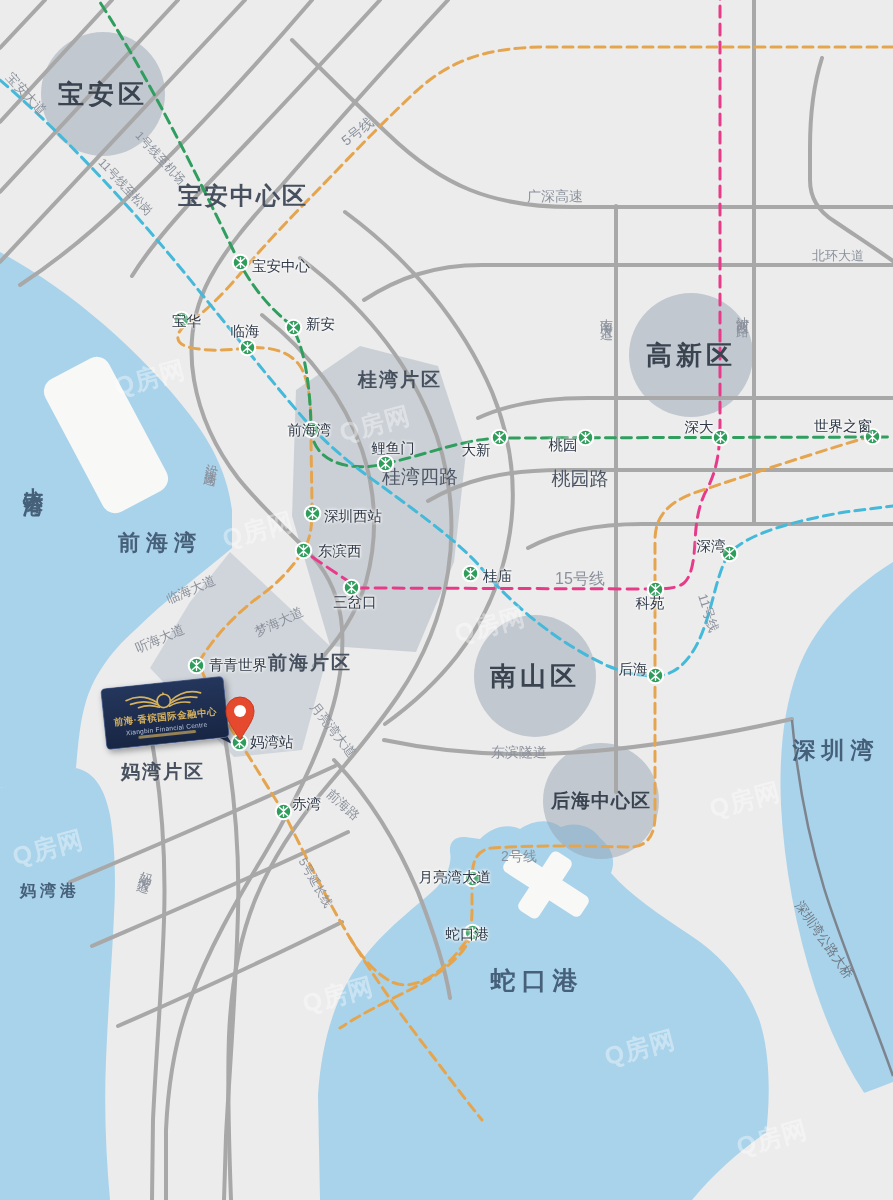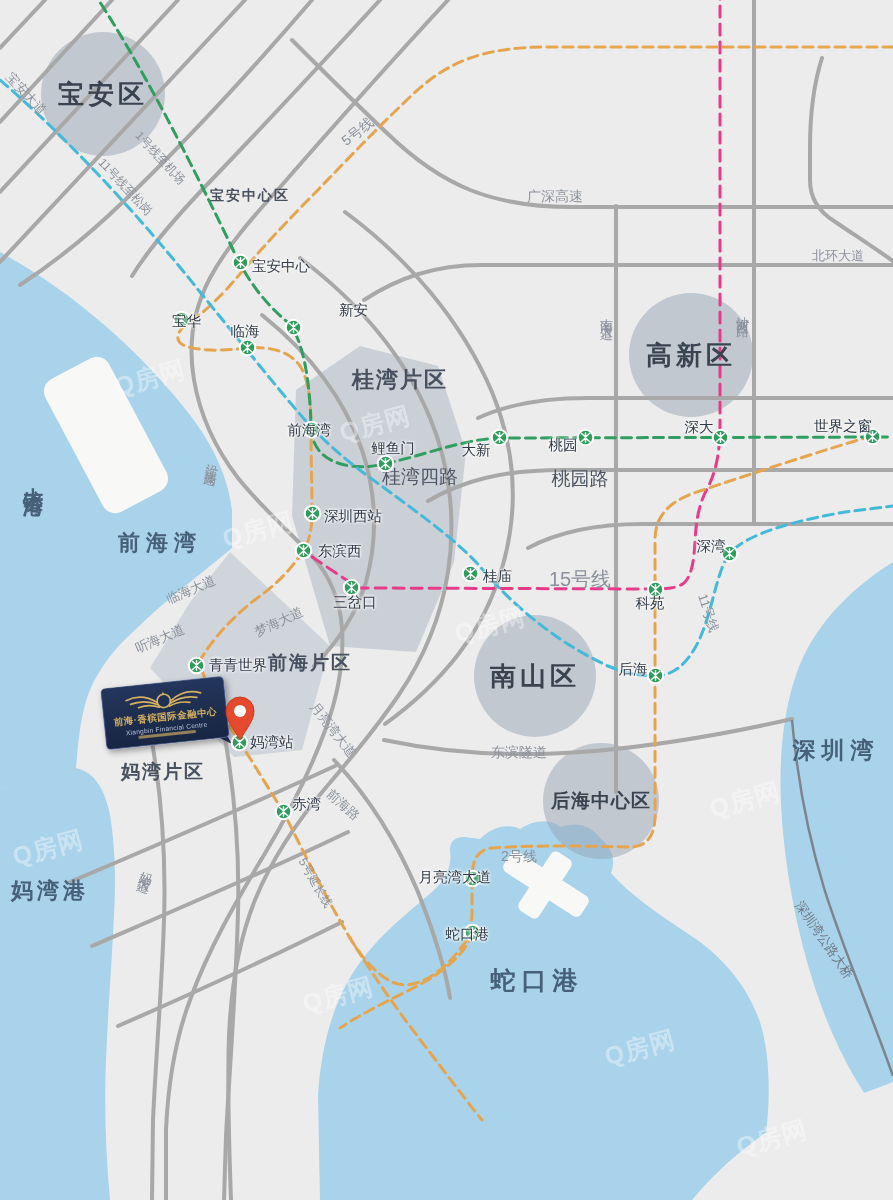--- a/index.html
+++ b/index.html
@@ -102,44 +102,44 @@
     <polygon points="196,726 232,744 208,704" fill="#22335a"></polygon>
   </svg>
 
   <div id="label-layer">
       <div class="map-label district-label" style="left: 103px; top: 94px; font-size: 26px; letter-spacing: 4px;">宝安区</div>
       <div class="map-label district-label" style="left: 691px; top: 355px; font-size: 26px; letter-spacing: 4px;">高新区</div>
       <div class="map-label district-label" style="left: 535px; top: 676px; font-size: 26px; letter-spacing: 4px;">南山区</div>
       <div class="map-label district-label" style="left: 601px; top: 801px; font-size: 19px; letter-spacing: 1px;">后海中心区</div>
       <div class="map-label water-label" style="left: 160px; top: 543px; font-size: 22px; letter-spacing: 6px;">前海湾</div>
       <div class="map-label water-label vert" style="left: 34px; top: 478px; font-size: 20px;">大铲湾港</div>
-      <div class="map-label water-label" style="left: 50px; top: 891px; font-size: 22px; letter-spacing: 4px;">妈湾港</div>
+      <div class="map-label water-label" style="left: 50px; top: 891px; font-size: 16px; letter-spacing: 4px;">妈湾港</div>
       <div class="map-label water-label" style="left: 537px; top: 980px; font-size: 25px; letter-spacing: 6px;">蛇口港</div>
       <div class="map-label water-label" style="left: 836px; top: 750px; font-size: 23px; letter-spacing: 6px;">深圳湾</div>
-      <div class="map-label area-label" style="left: 250px; top: 196px; font-size: 14px;">宝安中心区</div>
-      <div class="map-label area-label" style="left: 400px; top: 380px; font-size: 22px;">桂湾片区</div>
+      <div class="map-label area-label" style="left: 243px; top: 196px; font-size: 24px;">宝安中心区</div>
+      <div class="map-label area-label" style="left: 400px; top: 380px; font-size: 19px;">桂湾片区</div>
       <div class="map-label area-label" style="left: 310px; top: 663px; font-size: 19px;">前海片区</div>
       <div class="map-label area-label" style="left: 163px; top: 772px; font-size: 19px;">妈湾片区</div>
       <div class="map-label road-label" style="left: 26px; top: 94px; font-size: 13px; transform: translate(-50%, -50%) rotate(47deg);">宝安大道</div>
       <div class="map-label road-label" style="left: 160px; top: 158px; font-size: 12px; transform: translate(-50%, -50%) rotate(47deg);">1号线至机场</div>
       <div class="map-label road-label" style="left: 125px; top: 187px; font-size: 12px; transform: translate(-50%, -50%) rotate(47deg);">11号线至松岗</div>
       <div class="map-label road-label" style="left: 358px; top: 132px; font-size: 14px; transform: translate(-50%, -50%) rotate(-38deg);">5号线</div>
       <div class="map-label road-label" style="left: 555px; top: 197px; font-size: 14px; transform: translate(-50%, -50%);">广深高速</div>
       <div class="map-label road-label" style="left: 838px; top: 256px; font-size: 13px; transform: translate(-50%, -50%);">北环大道</div>
       <div class="map-label road-label vert" style="left: 606px; top: 314px; font-size: 13px; transform: translate(-50%, -50%);">南海大道</div>
       <div class="map-label road-label vert" style="left: 742px; top: 312px; font-size: 13px; transform: translate(-50%, -50%);">沙河西路</div>
       <div class="map-label road-label vert" style="left: 213px; top: 460px; font-size: 13px; transform: translate(-50%, -50%) rotate(10deg);">沿江高速</div>
       <div class="map-label road-label" style="left: 191px; top: 590px; font-size: 13px; transform: translate(-50%, -50%) rotate(-23deg);">临海大道</div>
       <div class="map-label road-label" style="left: 160px; top: 639px; font-size: 13px; transform: translate(-50%, -50%) rotate(-23deg);">听海大道</div>
       <div class="map-label road-label" style="left: 279px; top: 622px; font-size: 13px; transform: translate(-50%, -50%) rotate(-25deg);">梦海大道</div>
       <div class="map-label road-label" style="left: 333px; top: 730px; font-size: 13px; transform: translate(-50%, -50%) rotate(52deg);">月亮湾大道</div>
       <div class="map-label road-label" style="left: 343px; top: 805px; font-size: 13px; transform: translate(-50%, -50%) rotate(42deg);">前海路</div>
       <div class="map-label road-label vert" style="left: 148px; top: 868px; font-size: 13px; transform: translate(-50%, -50%) rotate(15deg);">妈湾大道</div>
       <div class="map-label road-label" style="left: 519px; top: 753px; font-size: 14px; transform: translate(-50%, -50%);">东滨隧道</div>
-      <div class="map-label road-label" style="left: 580px; top: 579px; font-size: 20px; transform: translate(-50%, -50%);">15号线</div>
+      <div class="map-label road-label" style="left: 580px; top: 579px; font-size: 16px; transform: translate(-50%, -50%);">15号线</div>
       <div class="map-label road-label" style="left: 708px; top: 613px; font-size: 13px; transform: translate(-50%, -50%) rotate(72deg);">11号线</div>
       <div class="map-label road-label" style="left: 519px; top: 857px; font-size: 14px; transform: translate(-50%, -50%);">2号线</div>
       <div class="map-label road-label" style="left: 315px; top: 883px; font-size: 12px; transform: translate(-50%, -50%) rotate(60deg);">5号延长线</div>
       <div class="map-label road-label" style="left: 824px; top: 940px; font-size: 13px; color: rgb(110, 118, 128); transform: translate(-50%, -50%) rotate(55deg);">深圳湾公路大桥</div>
       <div class="map-label road-label dark" style="left: 420px; top: 477px; font-size: 19px; transform: translate(-50%, -50%);">桂湾四路</div>
       <div class="map-label road-label dark" style="left: 580px; top: 479px; font-size: 19px; transform: translate(-50%, -50%);">桃园路</div>
       <div class="station" style="left: 230.5px; top: 252.5px;">
       <svg width="19" height="19" viewBox="-10 -10 20 20">
         <circle r="8.2" fill="#2d9d5a" stroke="#ffffff" stroke-width="2.2"></circle>
         <path d="M0,-5 L0,5 M-4.5,-4.5 L0,-0.5 L4.5,-4.5 M-4.5,4.5 L0,0.5 L4.5,4.5" stroke="#ffffff" stroke-width="1.5" fill="none" stroke-linecap="round"></path>
@@ -159,21 +159,21 @@
         <path d="M0,-5 L0,5 M-4.5,-4.5 L0,-0.5 L4.5,-4.5 M-4.5,4.5 L0,0.5 L4.5,4.5" stroke="#ffffff" stroke-width="1.5" fill="none" stroke-linecap="round"></path>
       </svg>
     </div>
       <div class="station-label anch-middle" style="left: 245px; top: 331px;">临海</div>
       <div class="station" style="left: 283.5px; top: 317.5px;">
       <svg width="19" height="19" viewBox="-10 -10 20 20">
         <circle r="8.2" fill="#2d9d5a" stroke="#ffffff" stroke-width="2.2"></circle>
         <path d="M0,-5 L0,5 M-4.5,-4.5 L0,-0.5 L4.5,-4.5 M-4.5,4.5 L0,0.5 L4.5,4.5" stroke="#ffffff" stroke-width="1.5" fill="none" stroke-linecap="round"></path>
       </svg>
     </div>
-      <div class="station-label anch-start" style="left: 306px; top: 310px; margin-left: 33px;">新安</div>
+      <div class="station-label anch-start" style="left: 306px; top: 324px;">新安</div>
       <div class="station" style="left: 301.5px; top: 419.5px;">
       <svg width="19" height="19" viewBox="-10 -10 20 20">
         <circle r="8.2" fill="#2d9d5a" stroke="#ffffff" stroke-width="2.2"></circle>
         <path d="M0,-5 L0,5 M-4.5,-4.5 L0,-0.5 L4.5,-4.5 M-4.5,4.5 L0,0.5 L4.5,4.5" stroke="#ffffff" stroke-width="1.5" fill="none" stroke-linecap="round"></path>
       </svg>
     </div>
       <div class="station-label anch-end" style="left: 298px; top: 430px;">前海湾</div>
       <div class="station" style="left: 375.5px; top: 453.5px;">
       <svg width="19" height="19" viewBox="-10 -10 20 20">
         <circle r="8.2" fill="#2d9d5a" stroke="#ffffff" stroke-width="2.2"></circle>

